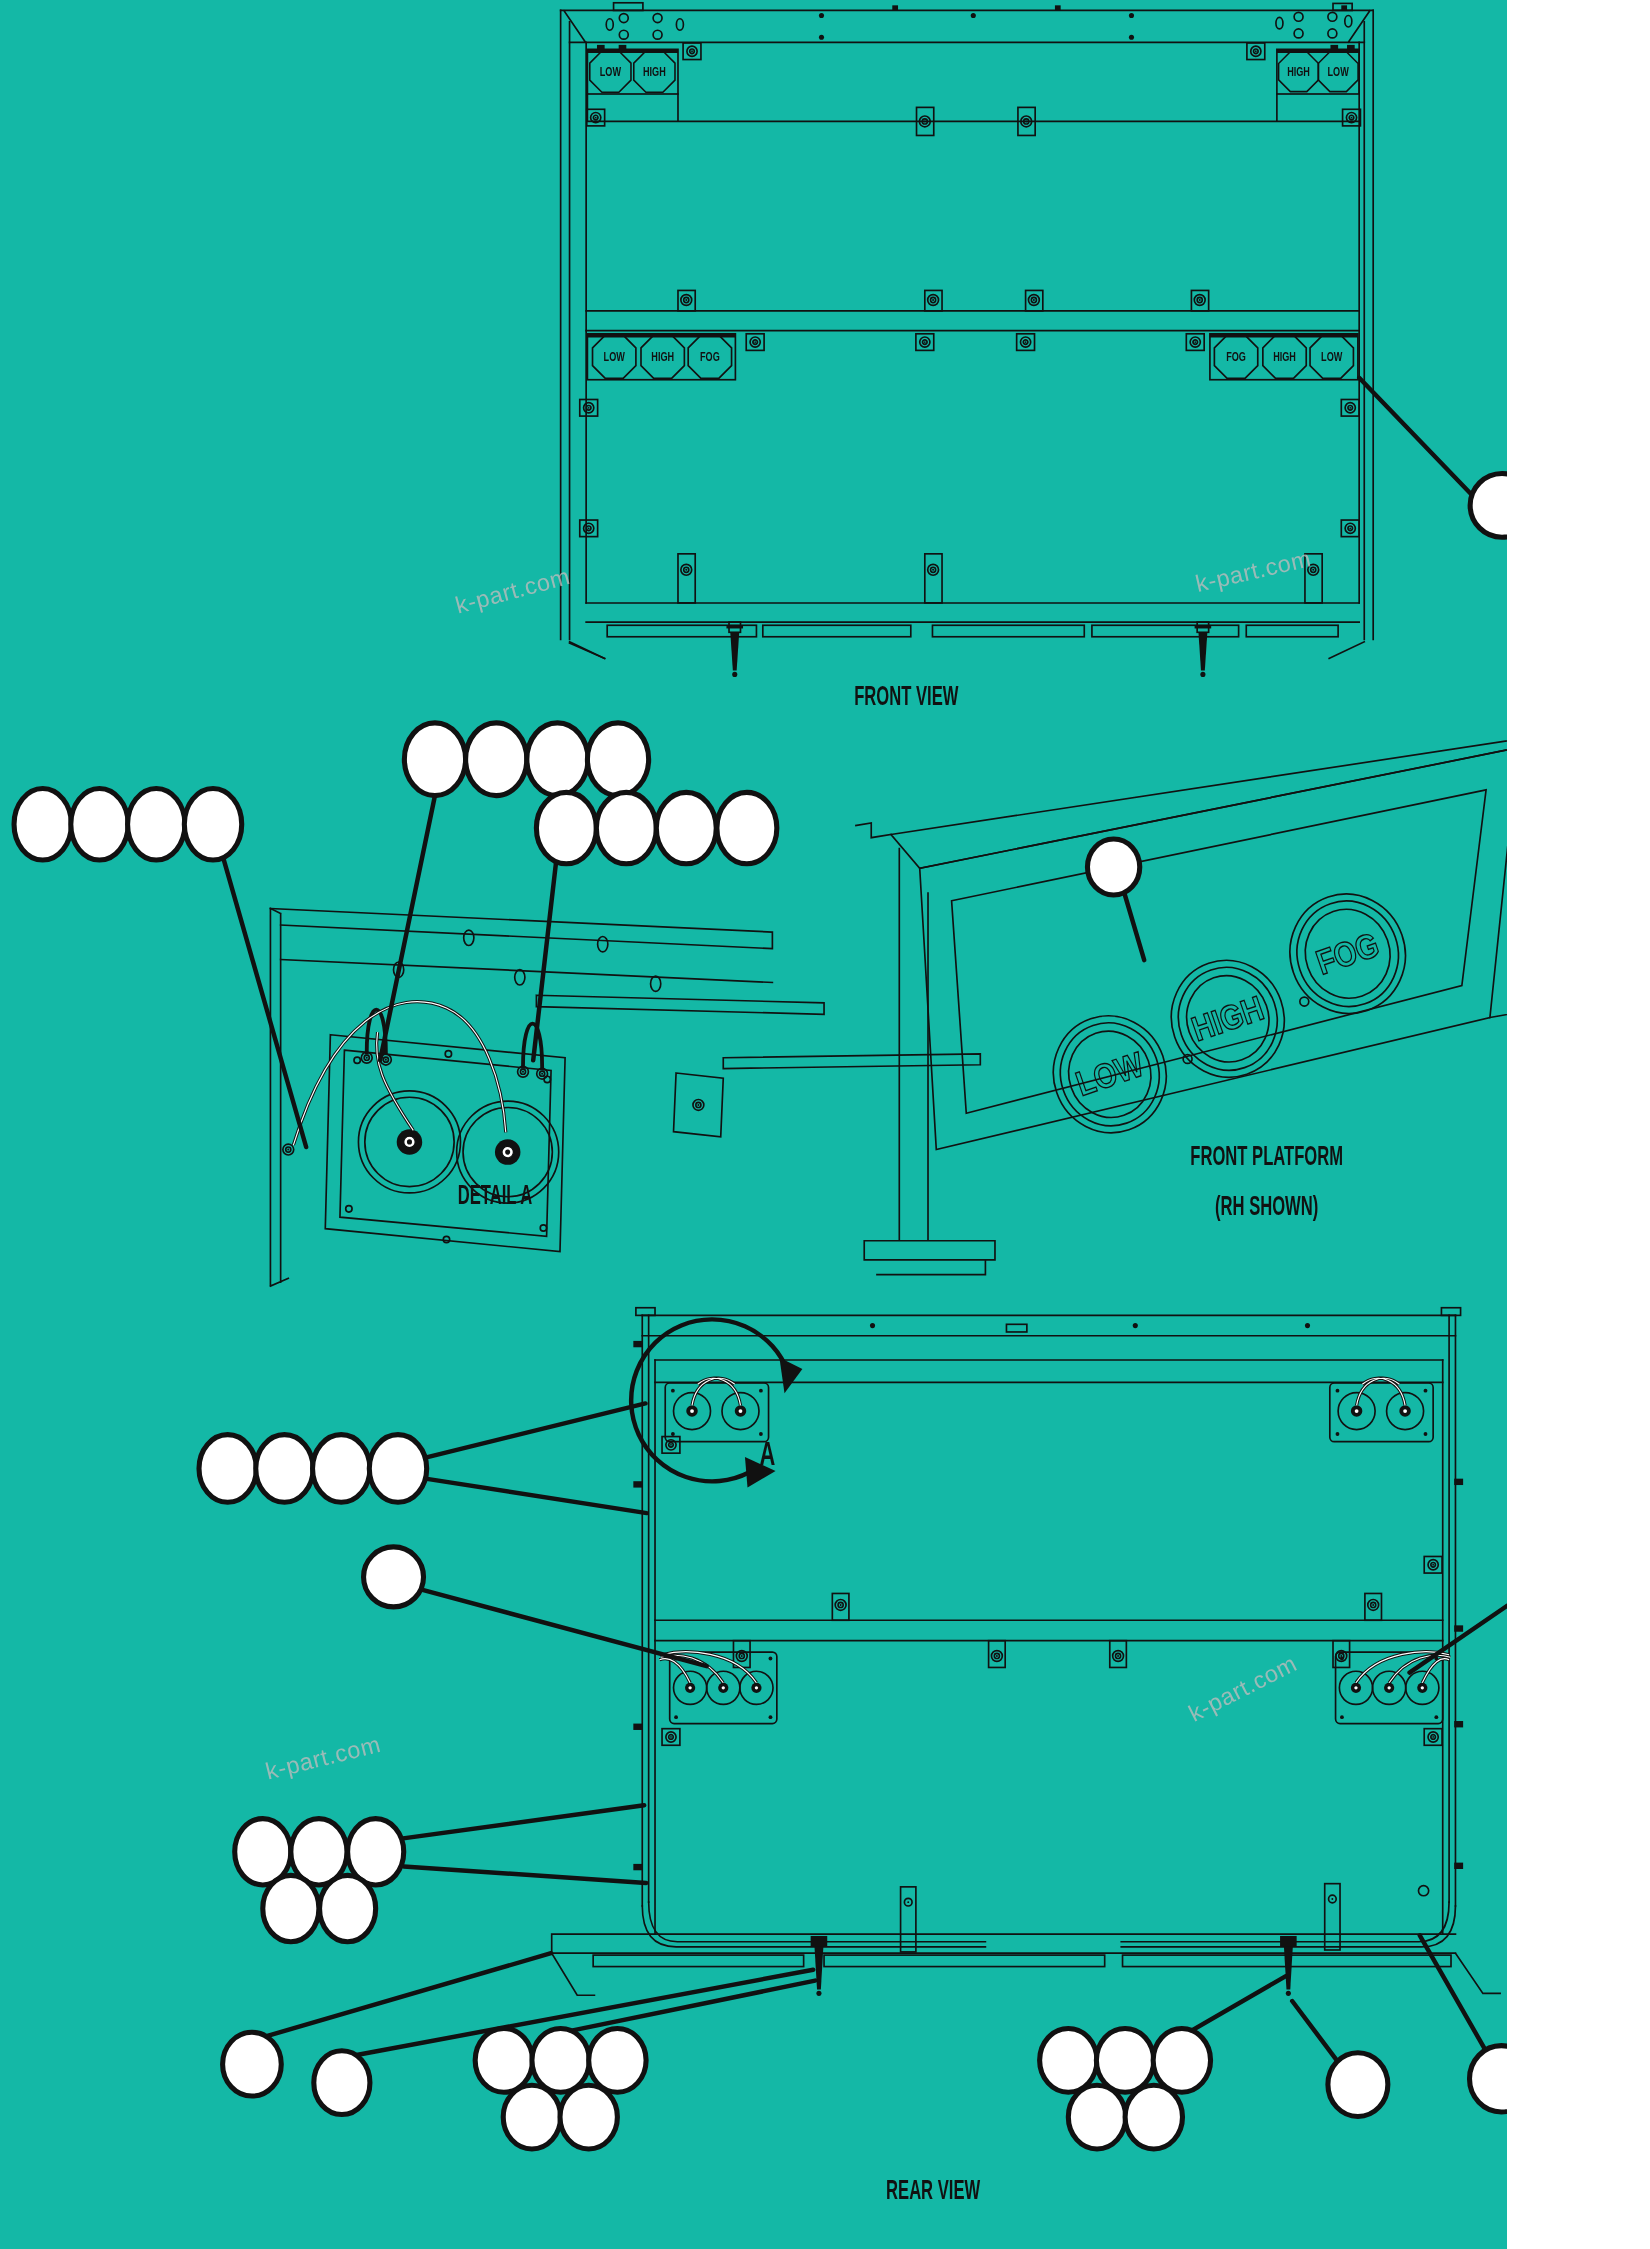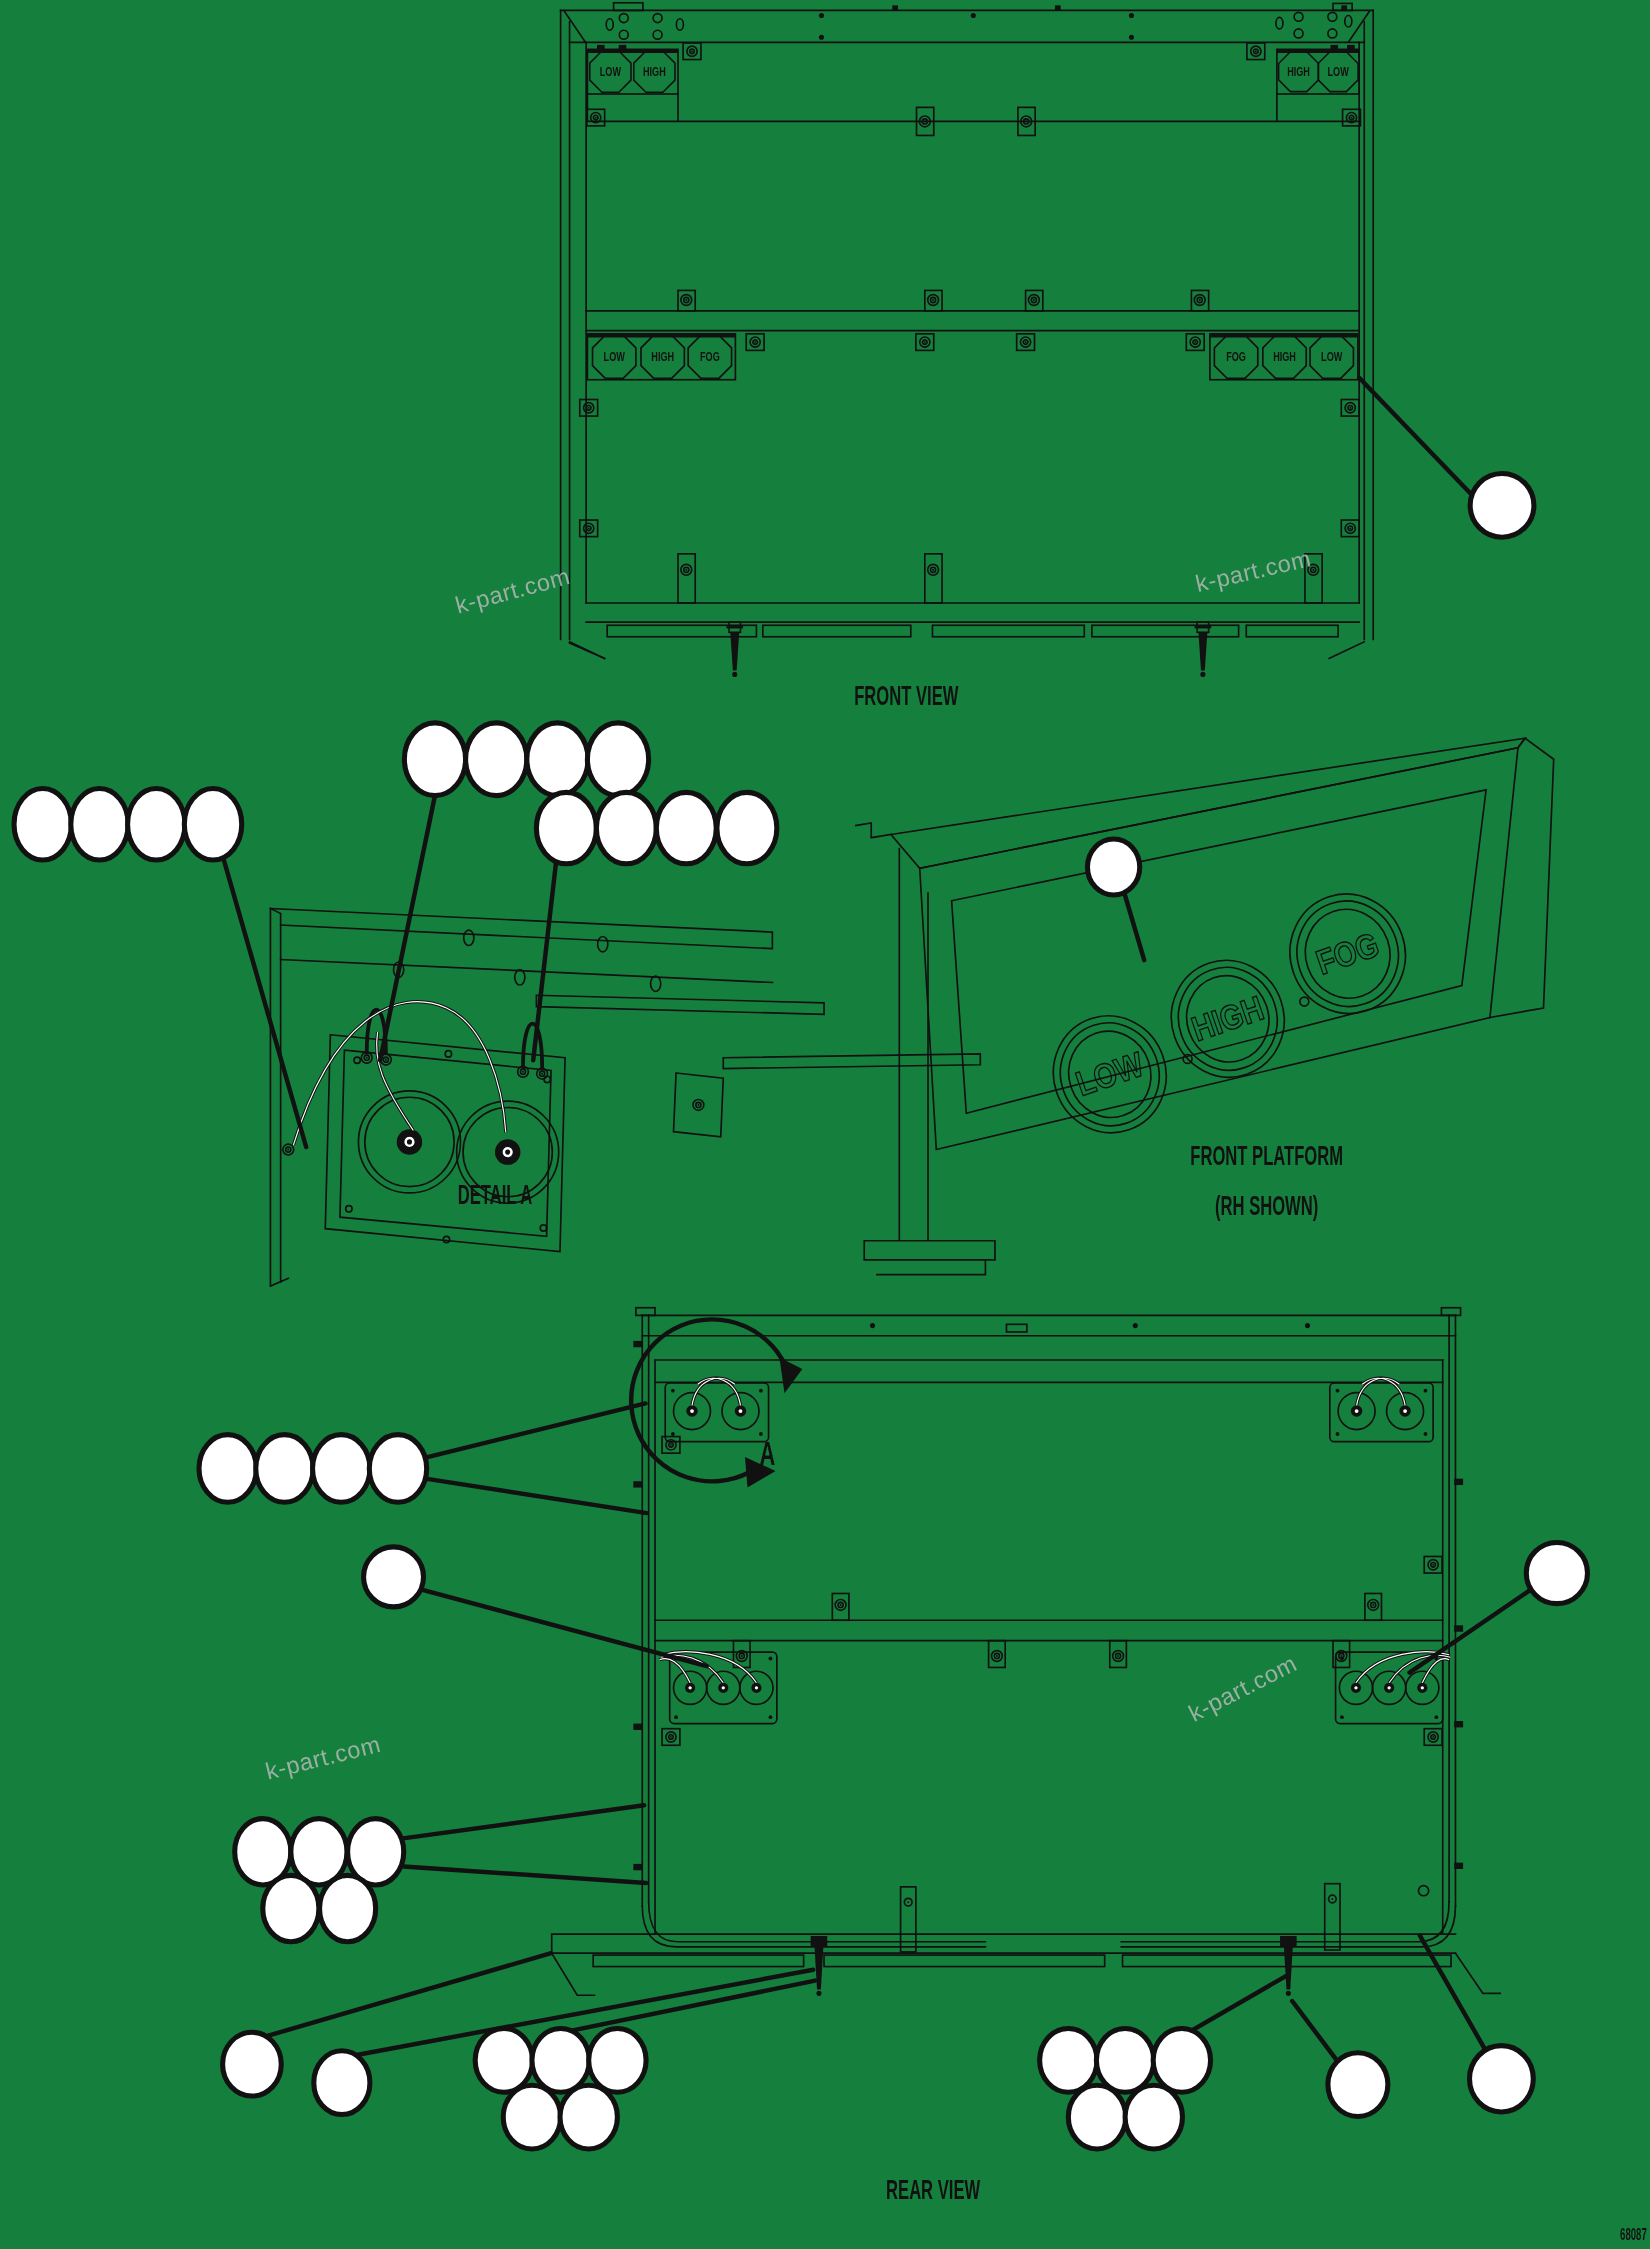--- a/index.html
+++ b/index.html
@@ -1,16 +1,16 @@
 <!DOCTYPE html>
 <html style="font-size:10.2px"><head>
 <meta charset="utf-8">
 <style>
   html,body{margin:0;padding:0;background:#fff;}
-  .page{position:relative;width:1650px;height:2250px;background:#15803d;overflow:hidden;
+  .page{position:relative;width:1507px;height:2250px;background:#14b8a6;overflow:hidden;
         font-family:"Liberation Sans", sans-serif;text-decoration:underline;}
   svg{position:absolute;left:0;top:0;}
   .ln{stroke:#111;stroke-width:2.6;fill:none;stroke-linecap:square;}
   .th{stroke:#111;stroke-width:5.5;fill:none;}
   .bal{stroke:#111;stroke-width:8;fill:#fff;}
   .leader{stroke:#111;stroke-width:7;fill:none;stroke-linecap:round;}
   .arc{stroke:#111;stroke-width:7;fill:none;}
   .cable{stroke:#111;stroke-width:5;fill:none;}
   .cable2{stroke:#fff;stroke-width:1.8;fill:none;}
   .fillb{fill:#111;stroke:none;}

